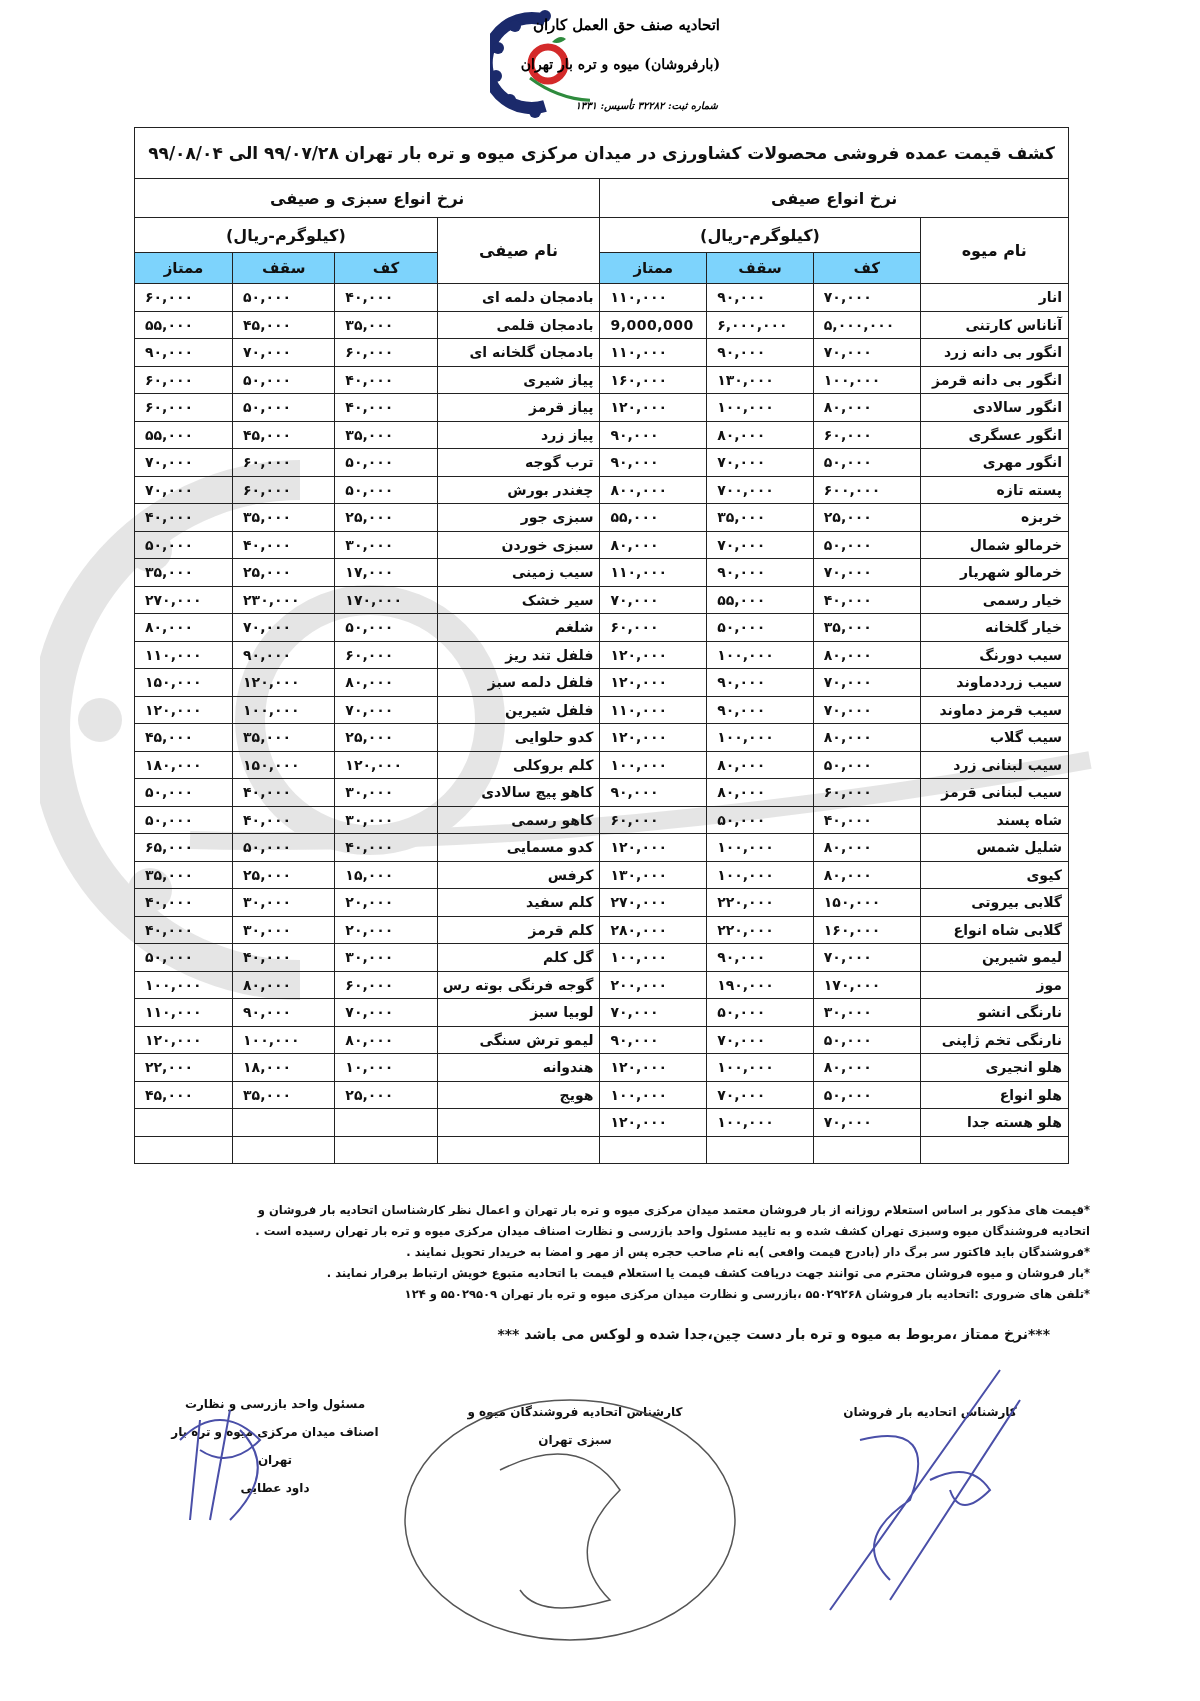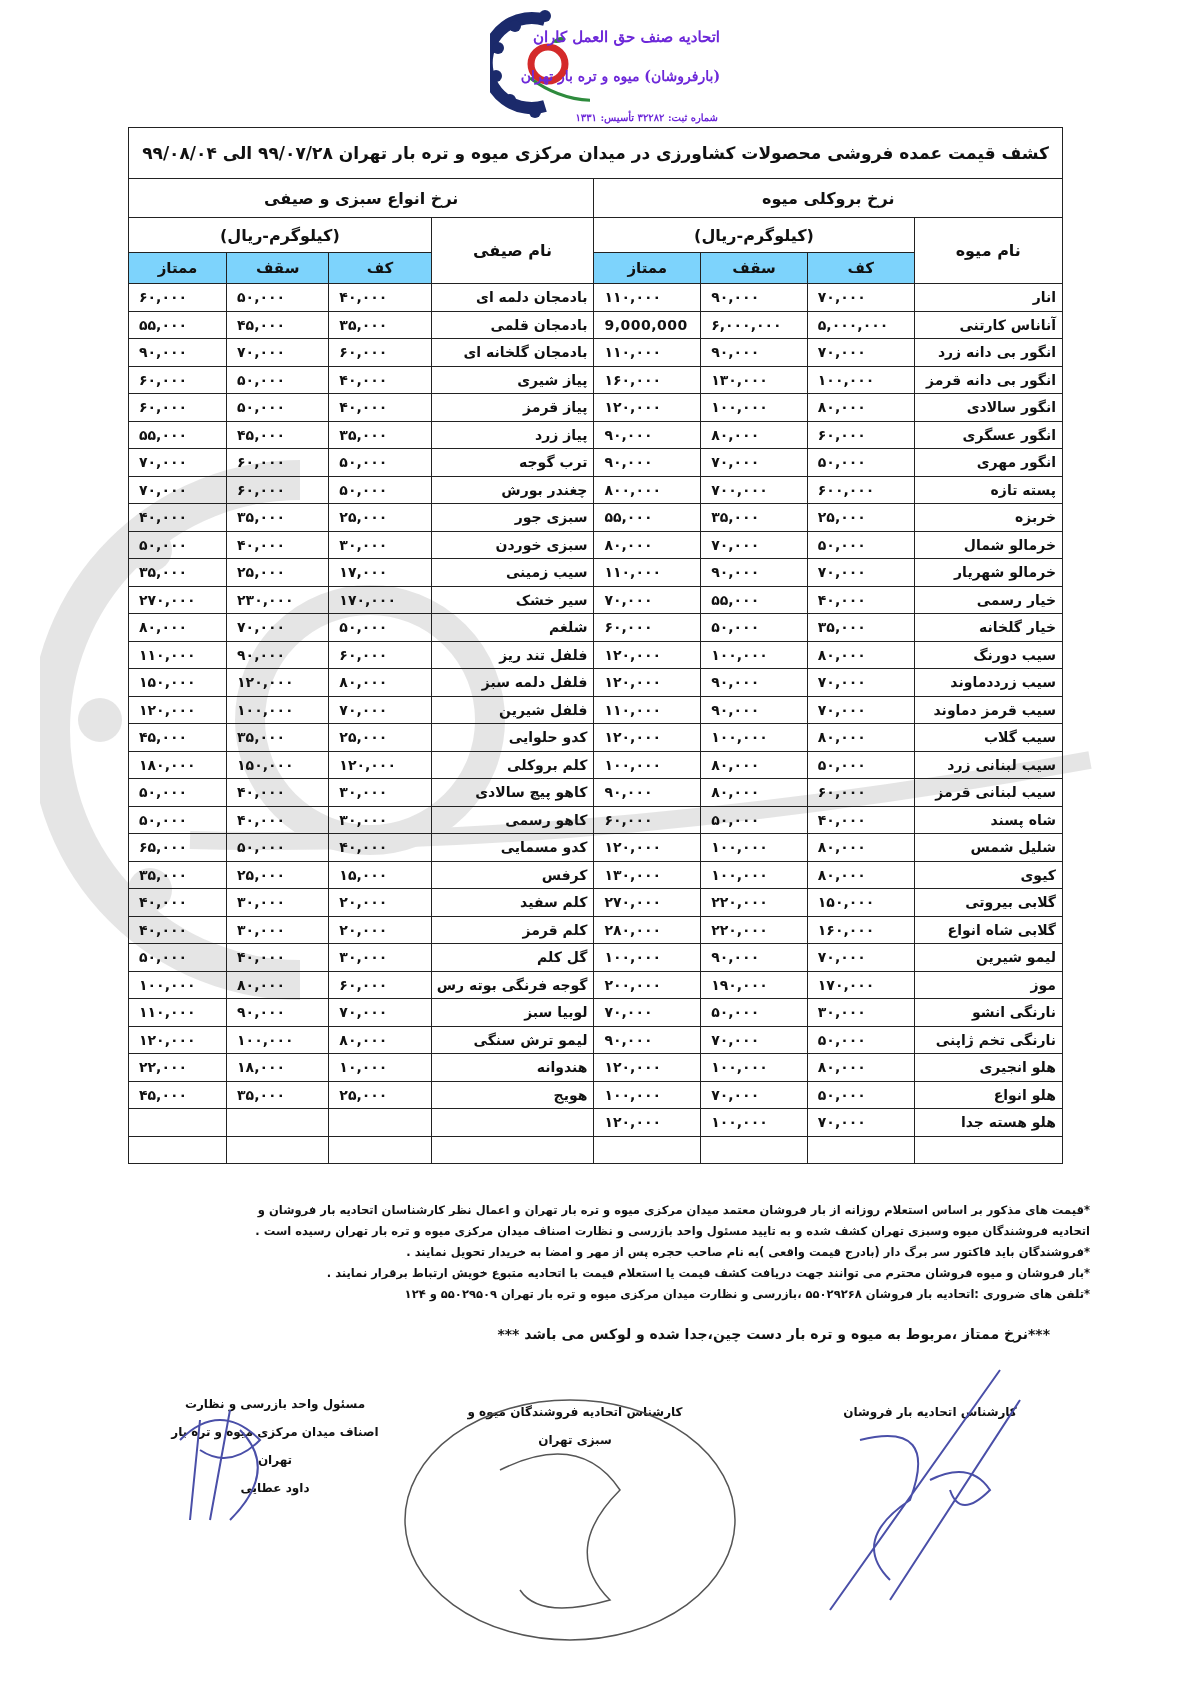--- a/index.html
+++ b/index.html
@@ -1,30 +1,30 @@
 <!DOCTYPE html>
 <html><head>
 <meta charset="utf-8">
 <style>
   html, body { margin:0; padding:0; background:#ffffff; }
   body { width:1200px; height:1701px; position:relative; overflow:hidden; font-family:"DejaVu Sans", sans-serif; color:#111; }
   .page { position:absolute; left:0; top:0; width:1200px; height:1701px; }
 
   
   .logo { position:absolute; left:490px; top:8px; width:240px; height:110px; }
-  .logo-text1, .logo-text2, .logo-reg { position:absolute; direction:rtl; color:#6d28d9; font-family:"DejaVu Serif", serif; font-weight:bold; white-space:nowrap;margin-top:12px; }
+  .logo-text1, .logo-text2, .logo-reg { position:absolute; direction:rtl; color:#000000; font-family:"DejaVu Serif", serif; font-weight:bold; white-space:nowrap; }
   .logo-text1 { right:10px; top:8px; font-size:15px; }
   .logo-text2 { right:10px; top:48px; font-size:14px; }
-  .logo-reg { right:12px; top:92px; font-size:10px; }
+  .logo-reg { right:12px; top:92px; font-size:10px;font-style:italic; }
 
   
   .watermark { position:absolute; left:40px; top:420px; width:1150px; height:600px; pointer-events:none; opacity:0.25; }
 
   
-  .price-table { position:absolute; left:128px; top:127px; width:935px; border-collapse:collapse; direction:rtl; table-layout:fixed; }
+  .price-table { position:absolute; left:134px; top:127px; width:935px; border-collapse:collapse; direction:rtl; table-layout:fixed; }
   .price-table td, .price-table th { border:1.5px solid #222; padding:0 6px; height:26.5px; font-size:14px; font-weight:bold; overflow:hidden; white-space:nowrap; }
   .title-cell { height:50px !important; text-align:center; font-size:17px !important; }
   .section-head { height:38px !important; text-align:center; font-size:16px !important; }
   .unit-head { height:34px !important; text-align:center; font-size:16px !important; }
   .name-head { text-align:center; font-size:16px !important; }
   .grey { background:#7dd3fc; text-align:center; font-size:15px !important; height:30px !important; }
   .name-cell { text-align:right; }
   .num-cell { text-align:left; direction:ltr; padding-left:10px !important; letter-spacing:0.5px; }
 
   
@@ -86,21 +86,21 @@
       <col style="width:148px">
         <col style="width:93px">
         <col style="width:93px">
         <col style="width:89px">
     </colgroup>
     <tbody>
         <tr>
       <td colspan="8" class="title-cell">کشف قیمت عمده فروشی محصولات کشاورزی در میدان مرکزی میوه و تره بار تهران ۹۹/۰۷/۲۸  الی ۹۹/۰۸/۰۴</td>
     </tr>
     <tr>
-      <td colspan="4" class="section-head">نرخ بروکلی میوه</td>
+      <td colspan="4" class="section-head">نرخ انواع صیفی</td>
       <td colspan="4" class="section-head">نرخ انواع سبزی و صیفی</td>
     </tr>
     <tr>
       <td rowspan="2" class="name-head">نام میوه</td>
       <td colspan="3" class="unit-head">(کیلوگرم-ریال)</td>
       <td rowspan="2" class="name-head">نام صیفی</td>
       <td colspan="3" class="unit-head">(کیلوگرم-ریال)</td>
     </tr>
     <tr>
       <td class="grey">کف</td>

